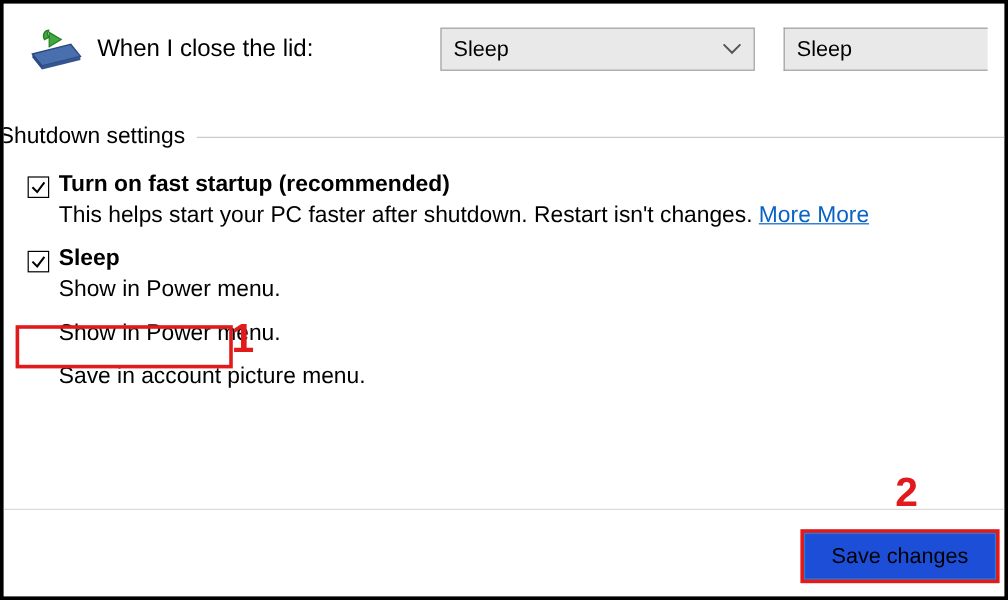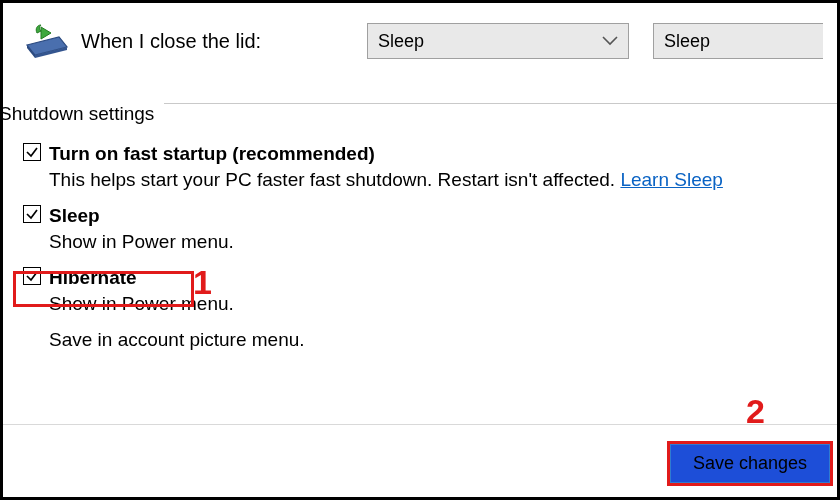--- a/index.html
+++ b/index.html
@@ -5,26 +5,26 @@
   html,body{margin:0;padding:0;font-family:"Segoe UI",Tahoma,sans-serif;background:#fff;color:#000}
   .frame{width:840px;height:500px;box-sizing:border-box;border:3px solid #000;position:relative;overflow:hidden}
   .top-row{display:flex;align-items:center;padding:18px 14px 8px 18px}
   .icon-wrap{width:60px;display:flex;align-items:center}
   .lid-label{font-size:20px;flex:0 0 auto;margin-right:50px}
   .combos{display:flex;gap:24px;margin-left:auto}
   .combo{position:relative;width:262px;height:36px;border:1px solid #a0a0a0;background:#e9e9e9;display:flex;align-items:center;padding:0 34px 0 10px;font-size:18px;box-sizing:border-box}
   .combo.cut{width:170px;border-right:none}
   .chev{position:absolute;right:10px;top:50%;transform:translateY(-50%)}
   .chev svg{display:block}
-  .section-header{display:flex;align-items:flex-start;margin-top:34px}
+  .section-header{display:flex;align-items:center;margin-top:34px}
   .section-header .title{font-size:19px;padding-right:10px;margin-left:-4px}
   .section-header .rule{flex:1;height:1px;background:#c9c9c9}
   .settings{margin-top:18px;padding-left:20px}
   .setting{margin-bottom:14px}
-  .row1{display:flex;align-items:flex-start}
+  .row1{display:flex;align-items:flex-end}
   .cb{width:18px;height:18px;border:1.6px solid #000;display:flex;align-items:center;justify-content:center;margin-right:8px;background:#fff;box-sizing:border-box}
   .cb svg{display:block}
   .lbl{font-size:19px;font-weight:700}
   .desc{font-size:19px;margin-left:26px;margin-top:4px}
   .link{color:#0a63c4;text-decoration:underline;cursor:pointer}
   .btn-bar{position:absolute;bottom:0;left:0;right:0;height:72px;border-top:1px solid #d9d9d9}
   .save-btn{position:absolute;right:6px;top:18px;padding:8px 22px;font-size:18px;background:#1d4ed8;border:2px solid #2f7bd1;outline:3px solid #e11b1b;outline-offset:-1px}
   .callout-1{position:absolute;left:190px;top:260px;color:#e11b1b;font-size:34px;font-weight:700}
   .callout-2{position:absolute;right:72px;bottom:66px;color:#e11b1b;font-size:34px;font-weight:700}
   .red-box{position:absolute;left:10px;top:268px;width:175px;height:30px;border:3px solid #e11b1b;pointer-events:none}
@@ -69,45 +69,37 @@
     <div class="setting">
       <div class="row1">
         <div class="cb">
           <svg width="14" height="14" viewBox="0 0 14 14">
               <path d="M2 7 L6 11 L12 3" fill="none" stroke="#000" stroke-width="1.7"></path>
             </svg>
         </div>
         <div class="lbl">Turn on fast startup (recommended)</div>
       </div>
       <div class="desc">
-        <span>This helps start your PC faster fast shutdown. Restart isn't affected. </span><span class="link">Learn Sleep</span>
+        <span>This helps start your PC faster after shutdown. Restart isn't changes. </span><span class="link">More More</span>
       </div>
     </div>
 
     <div class="setting">
       <div class="row1">
         <div class="cb">
           <svg width="14" height="14" viewBox="0 0 14 14">
               <path d="M2 7 L6 11 L12 3" fill="none" stroke="#000" stroke-width="1.7"></path>
             </svg>
         </div>
         <div class="lbl">Sleep</div>
       </div>
       <div class="desc">Show in Power menu.</div>
     </div>
 
     <div class="setting">
-      <div class="row1">
-        <div class="cb">
-          <svg width="14" height="14" viewBox="0 0 14 14">
-              <path d="M2 7 L6 11 L12 3" fill="none" stroke="#000" stroke-width="1.7"></path>
-            </svg>
-        </div>
-        <div class="lbl">Hibernate</div>
-      </div>
       <div class="desc">Show in Power menu.</div>
     </div>
 
     <div class="setting">
       <div class="desc">Save in account picture menu.</div>
     </div>
 
   </div>
 
   <div class="red-box"></div>

